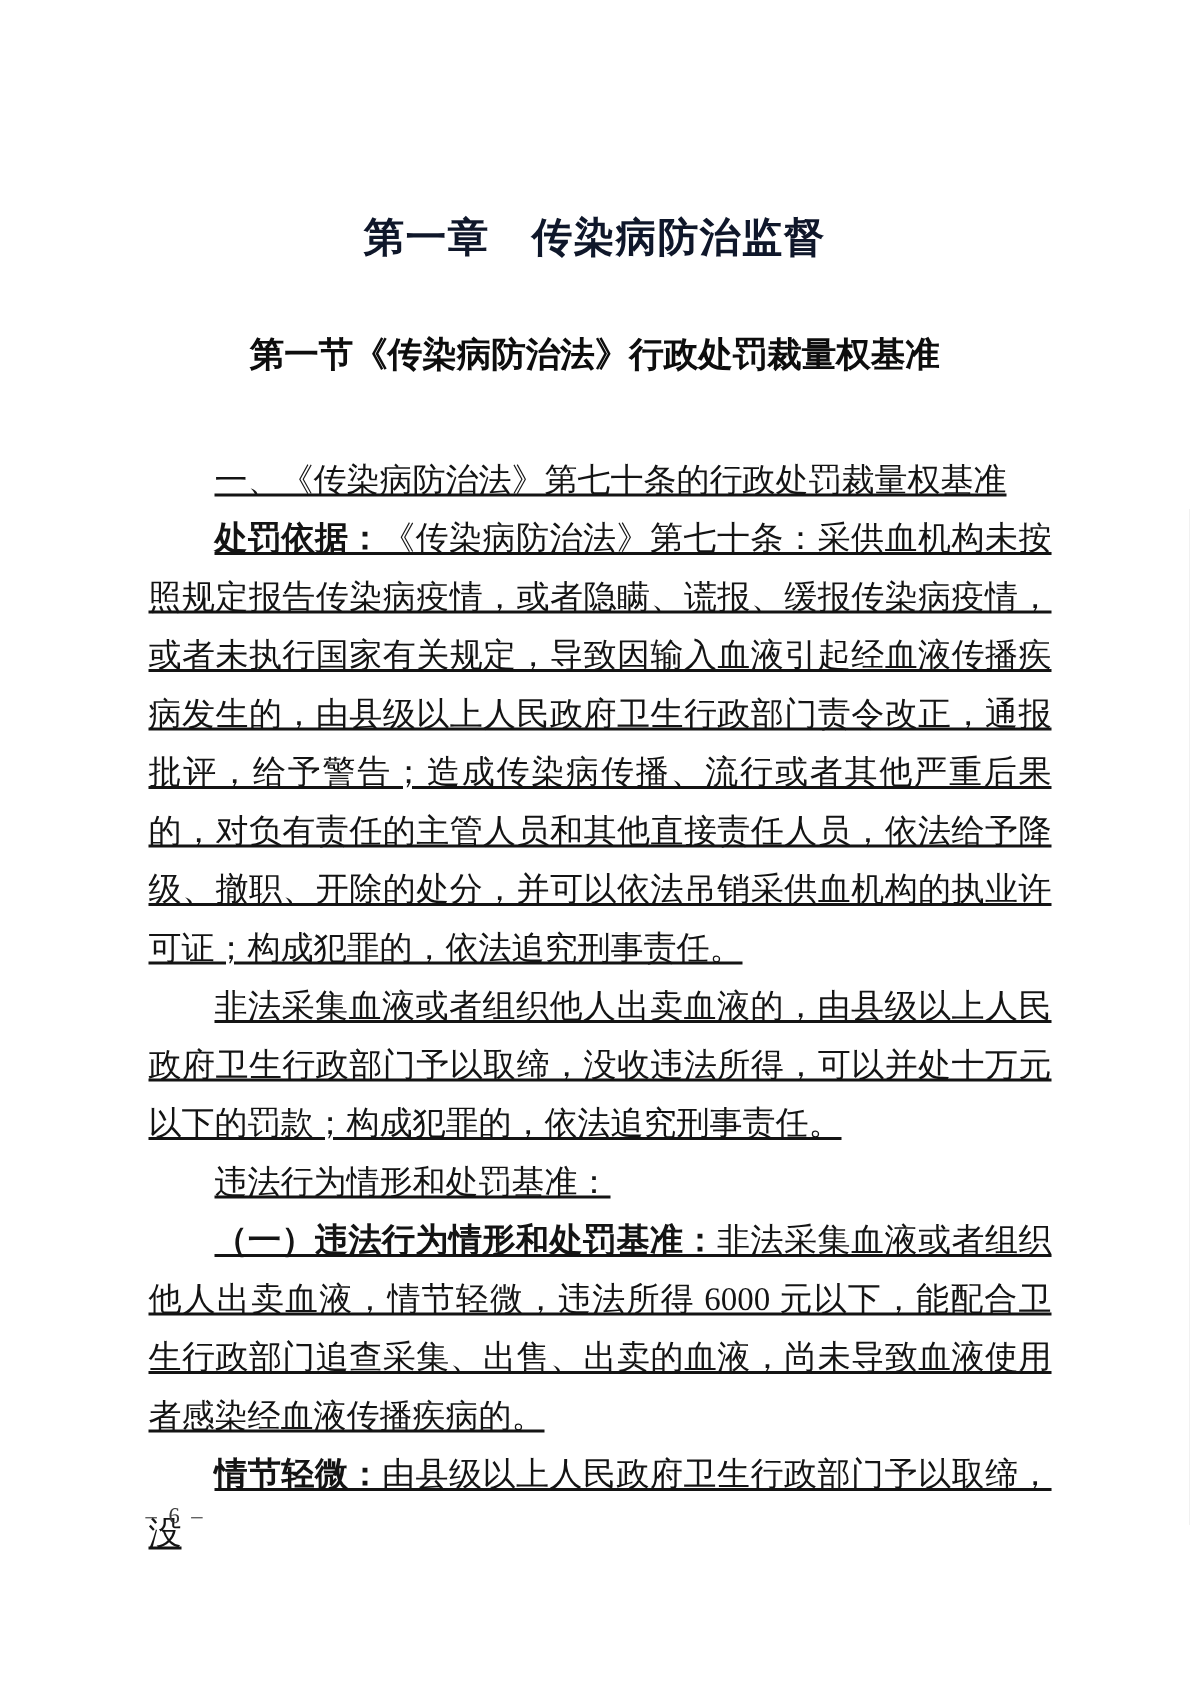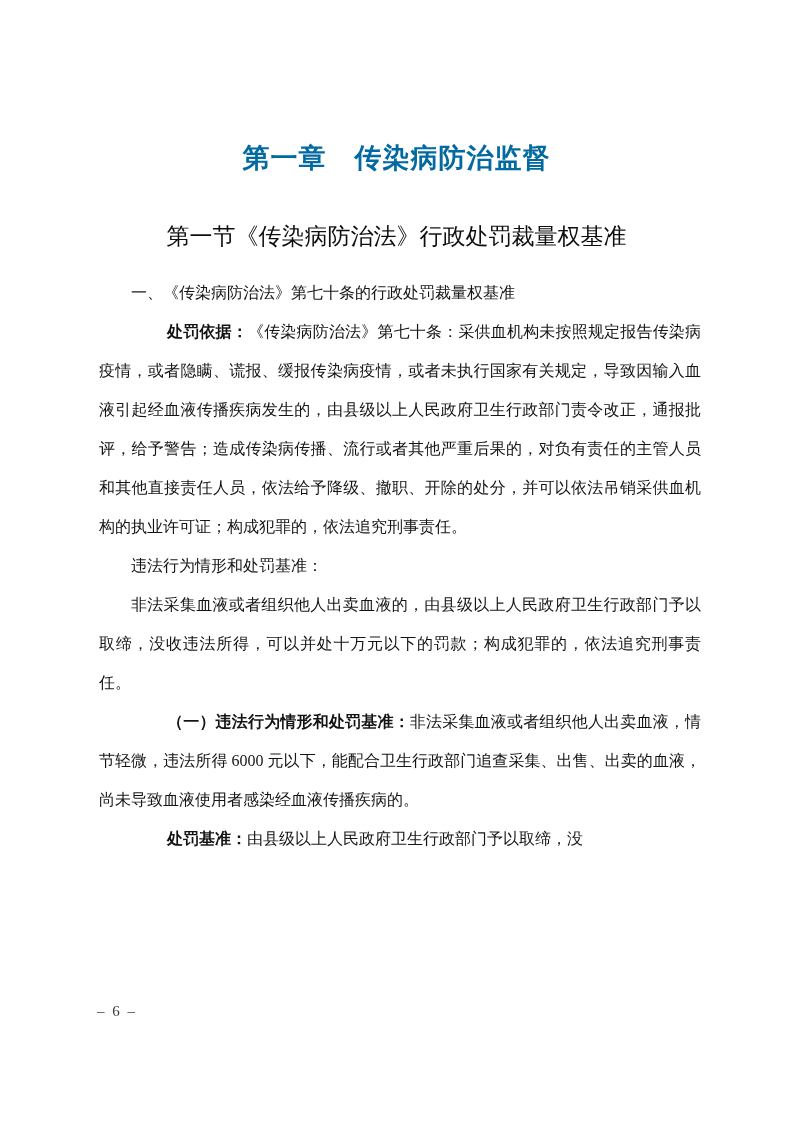--- a/index.html
+++ b/index.html
@@ -16,69 +16,69 @@
   .chapter-title {
     position: absolute;
     top: 140px;
     left: 0;
     width: 100%;
     text-align: center;
     font-family: "Liberation Sans", sans-serif;
     font-weight: bold;
     font-size: 27px;
     letter-spacing: 1px;
-    color: #0369a1;
+    color: #0f172a;
   }
   .section-title {
     position: absolute;
     top: 221px;
     left: 0;
     width: 100%;
     text-align: center;
     font-family: "Liberation Sans", sans-serif;
-    font-weight: normal;
+    font-weight: bold;
     font-size: 23px;
     color: #0d0d0d;
   }
   .body-text {
     position: absolute;
-    top: 273px;
+    top: 300px;
     left: 99px;
     width: 602px;
-    font-size: 16px;
+    font-size: 22px;
     line-height: 39px;
     text-align: justify;
+    text-decoration: underline;
   }
   .body-text p {
     margin: 0;
     text-indent: 2em;
   }
   .body-text .b {
     font-weight: bold;
     font-family: "Liberation Sans", sans-serif;
-    margin-left: 36px;
   }
   .page-number {
     position: absolute;
     left: 97px;
     top: 1003px;
     font-size: 15px;
     letter-spacing: 2px;
     color: #3a3a3a;
     font-family: "Liberation Serif", serif;
   }
 </style>
 </head>
 <body>
 
 <div class="page">
   <div class="chapter-title">第一章　传染病防治监督</div>
   <div class="section-title">第一节《传染病防治法》行政处罚裁量权基准</div>
   <div class="body-text" id="body-text">
       <p><span>一、《传染病防治法》第七十条的行政处罚裁量权基准</span></p>
       <p><span class="b">处罚依据：</span><span>《传染病防治法》第七十条：采供血机构未按照规定报告传染病疫情，或者隐瞒、谎报、缓报传染病疫情，或者未执行国家有关规定，导致因输入血液引起经血液传播疾病发生的，由县级以上人民政府卫生行政部门责令改正，通报批评，给予警告；造成传染病传播、流行或者其他严重后果的，对负有责任的主管人员和其他直接责任人员，依法给予降级、撤职、开除的处分，并可以依法吊销采供血机构的执业许可证；构成犯罪的，依法追究刑事责任。</span></p>
+      <p><span>非法采集血液或者组织他人出卖血液的，由县级以上人民政府卫生行政部门予以取缔，没收违法所得，可以并处十万元以下的罚款；构成犯罪的，依法追究刑事责任。</span></p>
       <p><span>违法行为情形和处罚基准：</span></p>
-      <p><span>非法采集血液或者组织他人出卖血液的，由县级以上人民政府卫生行政部门予以取缔，没收违法所得，可以并处十万元以下的罚款；构成犯罪的，依法追究刑事责任。</span></p>
       <p><span class="b">（一）违法行为情形和处罚基准：</span><span>非法采集血液或者组织他人出卖血液，情节轻微，违法所得 6000 元以下，能配合卫生行政部门追查采集、出售、出卖的血液，尚未导致血液使用者感染经血液传播疾病的。</span></p>
-      <p><span class="b">处罚基准：</span><span>由县级以上人民政府卫生行政部门予以取缔，没</span></p>
+      <p><span class="b">情节轻微：</span><span>由县级以上人民政府卫生行政部门予以取缔，没</span></p>
     </div>
   <div class="page-number">– 6 –</div>
 </div>
 
 </body></html>

